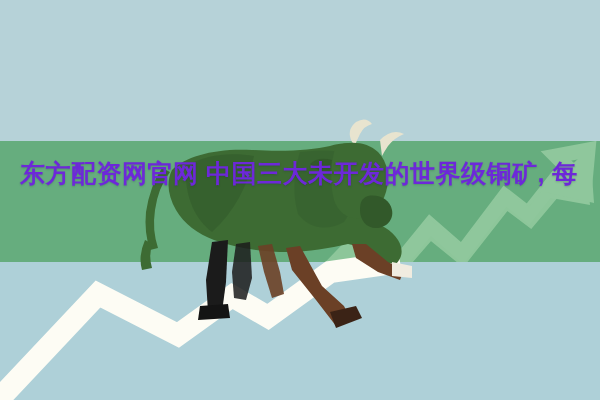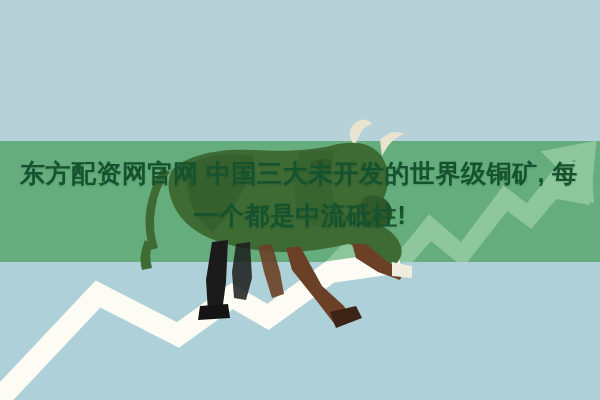--- a/index.html
+++ b/index.html
@@ -34,21 +34,21 @@
     left: 0; top: 0;
     width: 600px; height: 400px;
   }
   
   .headline {
     position: absolute;
     left: 0;
     top: 152px;
     width: 600px;
     text-align: center;
-    color: #14532d;
+    color: #6d28d9;
     font-size: 25px;
     font-weight: bold;
     line-height: 42px;
     letter-spacing: 0.5px;
     text-shadow: 0 1px 2px rgba(20,60,40,0.22);
     white-space: normal;
     padding: 0 8px;
     box-sizing: border-box;
   }
   .headline .ln { display: block; }
@@ -165,16 +165,15 @@
 
       <path d="M 258 246 L 272 244 L 280 272 L 284 294 L 272 298 L 264 272 Z" fill="#6b4026" opacity="0.9"></path>
 
       <path d="M 352 244 L 366 244 L 388 262 L 404 270 L 400 280 L 378 272 L 356 258 Z" fill="#6b4026"></path>
       <path d="M 392 262 L 412 266 L 412 278 L 392 276 Z" fill="#f0ece0"></path>
     </g>
   </svg>
 
   <div class="headline">
     <span class="ln ln1">东方配资网官网 中国三大未开发的世界级铜矿, 每</span>
-    <span class="ln ln2">一个都是中流砥柱!</span>
   </div>
 
 </div>
 
 </body></html>

